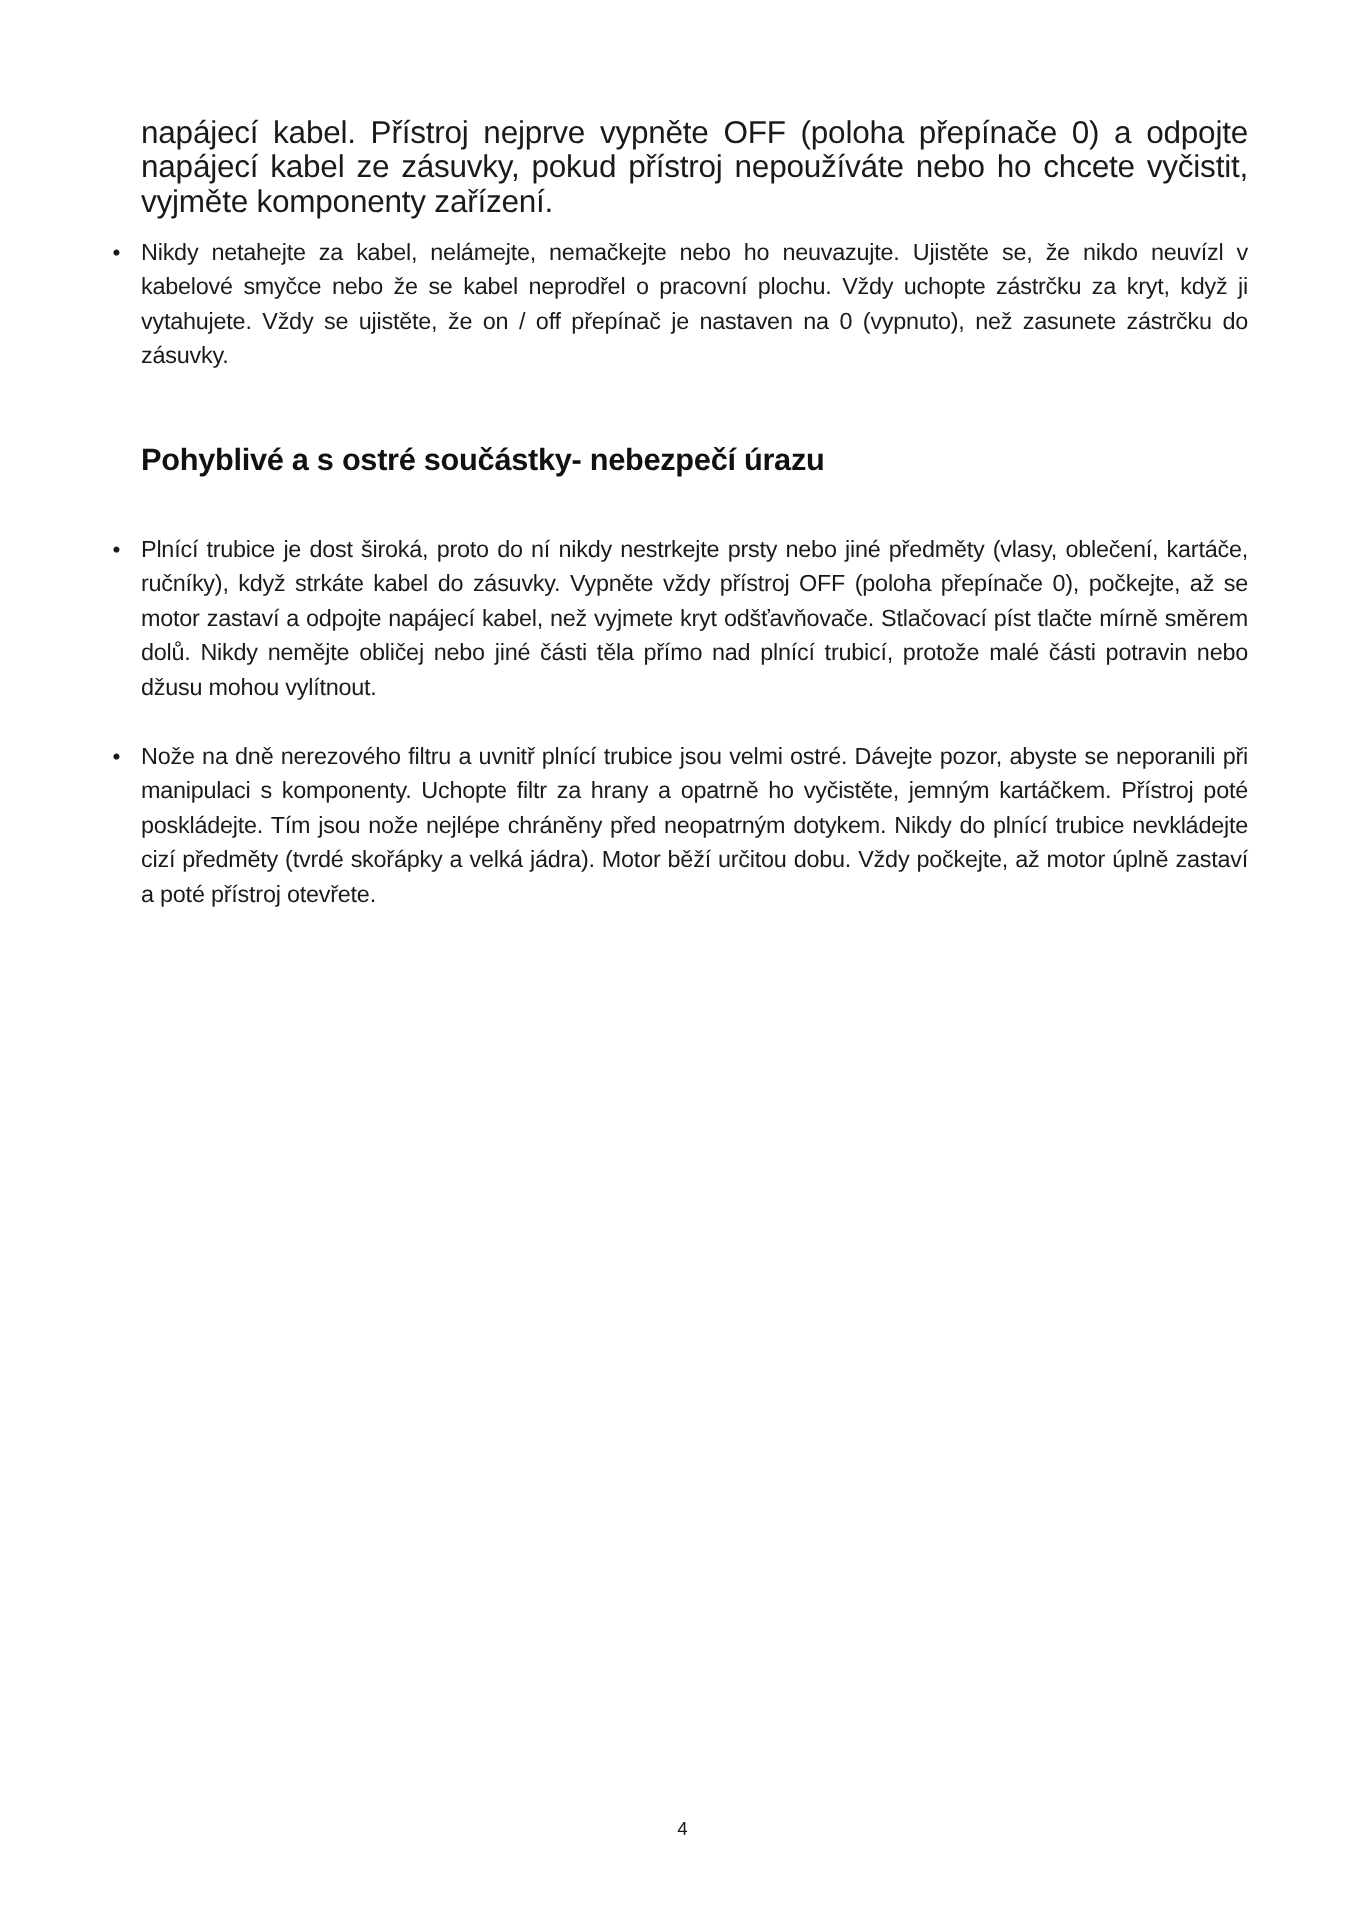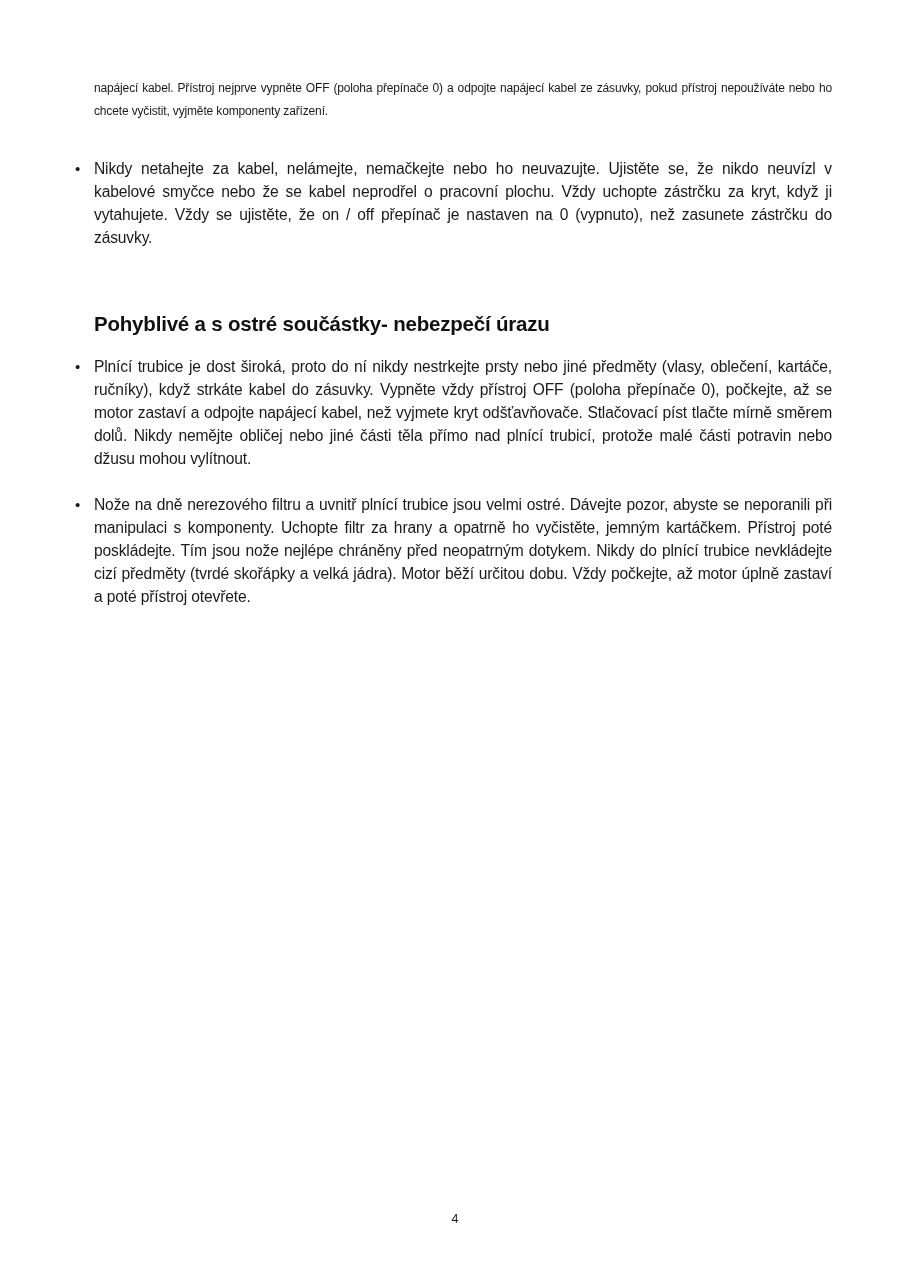--- a/index.html
+++ b/index.html
@@ -18,21 +18,21 @@
     .page {
       position: absolute;
       left: 0; top: 0;
       width: 910px;
       height: 1275px;
     }
     .para {
       position: absolute;
       left: 94px;
       width: 738px;
-      font-size: 12px;
+      font-size: 21px;
       line-height: 23px;
       text-align: justify;
       letter-spacing: -0.15px;
     }
     .bullet-item {
       position: absolute;
       left: 94px;
       width: 738px;
       font-size: 15.6px;
       line-height: 23px;
@@ -42,21 +42,21 @@
     .bullet-dot {
       position: absolute;
       left: -19px;
       top: 0;
       font-size: 15px;
       line-height: 23px;
     }
     .heading {
       position: absolute;
       left: 94px;
-      top: 310px;
+      top: 293px;
       font-size: 20.5px;
       font-weight: bold;
       line-height: 28px;
       color: #111111;
       letter-spacing: -0.2px;
     }
     .page-number {
       position: absolute;
       left: 0;
       width: 910px;

